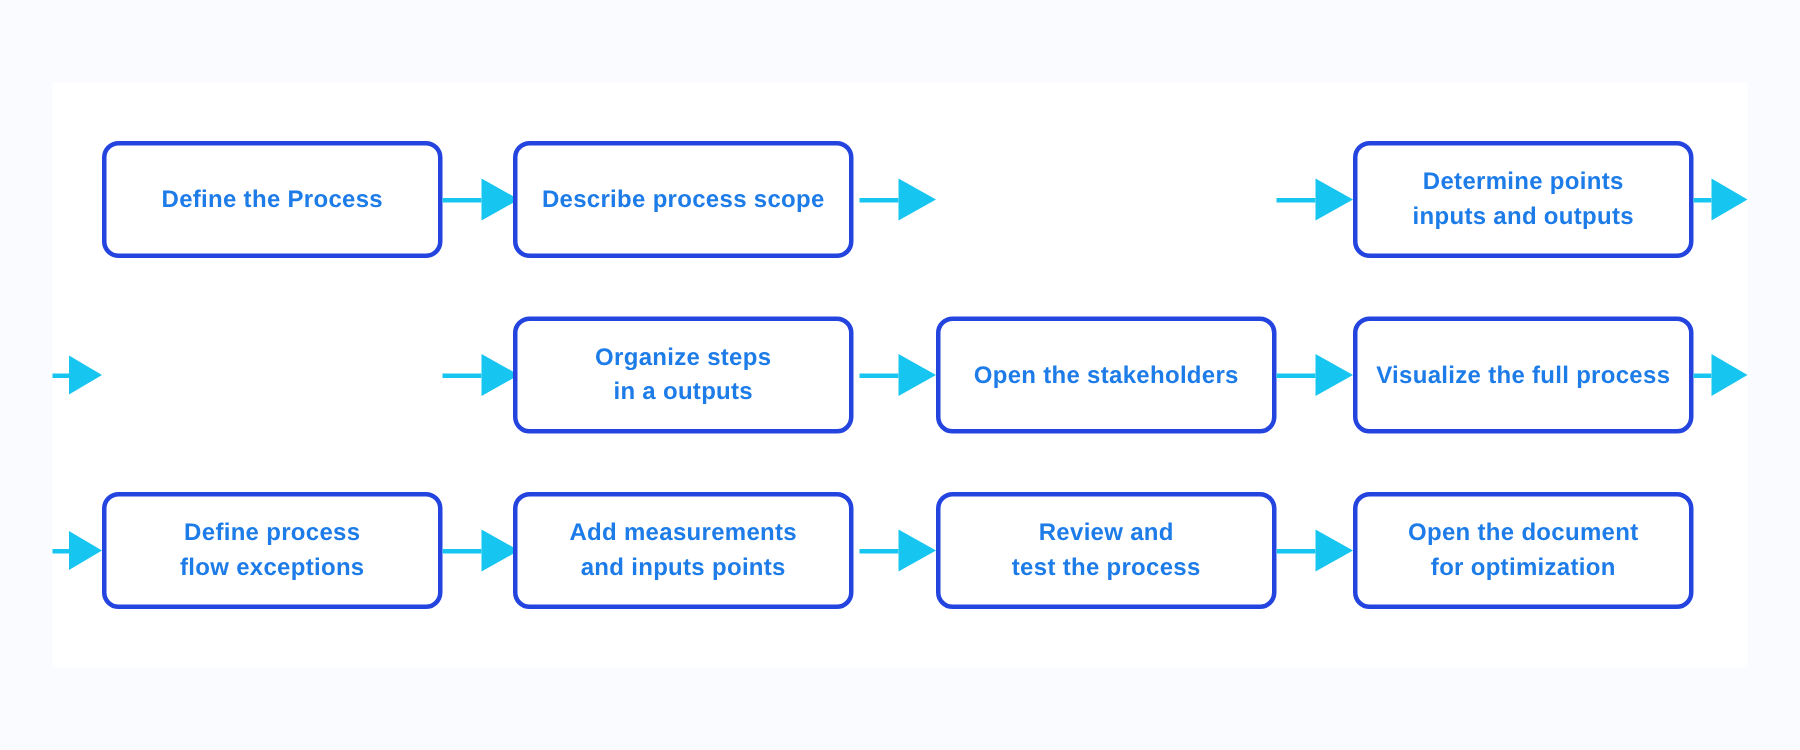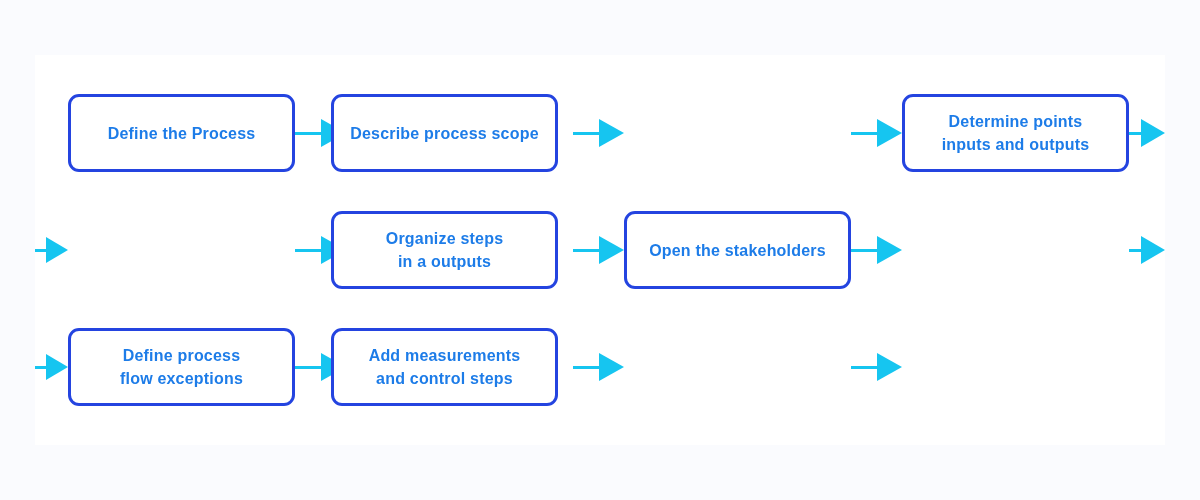--- a/index.html
+++ b/index.html
@@ -19,21 +19,21 @@
     border:3px solid var(--box-border);border-radius:11px;
     background:var(--canvas-bg);
     display:flex;align-items:center;justify-content:center;
     text-align:center;
   }
   .box-text{
     color:var(--box-text);font-weight:700;font-size:16px;line-height:23px;
     white-space:pre-line;letter-spacing:.2px;
   }
   
-  .c0{left:33px}.c1{left:296px}.c2{left:589px}.c3{left:867px}
+  .c0{left:33px}.c1{left:307px}.c2{left:589px}.c3{left:867px}
   .r0{top:39px}.r1{top:156px}.r2{top:273px}
   
   .arrow{position:absolute;height:28px;display:flex;align-items:center;}
   .arrow .shaft{flex:1;height:3px;background:var(--arrow);}
   .arrow .head{width:0;height:0;border-top:14px solid transparent;border-bottom:14px solid transparent;border-left:25px solid var(--arrow);}
   .ar0{top:64px}.ar1{top:181px}.ar2{top:298px}
   .gap0{left:260px;width:51px}.gap1{left:538px;width:51px}.gap2{left:816px;width:51px}
   .edge-in{left:0;width:33px}
   .edge-in .head{border-left-width:22px;border-top-width:13px;border-bottom-width:13px;}
   .edge-out{left:1094px;width:36px}
@@ -88,44 +88,55 @@
         <span class="shaft"></span>
         <span class="head"></span>
       </div>
     <div class="box r1 c2">
       <span class="box-text">Open the stakeholders</span>
     </div>
     <div class="arrow ar1 gap2">
         <span class="shaft"></span>
         <span class="head"></span>
       </div>
+    <div class="box r1 c3">
+      <span class="box-text">Visualize the full process</span>
+    </div>
     <div class="arrow ar1 edge-out">
         <span class="shaft"></span>
         <span class="head"></span>
       </div>
 
     <div class="arrow ar2 edge-in">
         <span class="shaft"></span>
         <span class="head"></span>
       </div>
     <div class="box r2 c0">
       <span class="box-text">Define process
 flow exceptions</span>
     </div>
     <div class="arrow ar2 gap0">
         <span class="shaft"></span>
         <span class="head"></span>
       </div>
     <div class="box r2 c1">
       <span class="box-text">Add measurements
-and control steps</span>
+and inputs points</span>
     </div>
     <div class="arrow ar2 gap1">
         <span class="shaft"></span>
         <span class="head"></span>
       </div>
+    <div class="box r2 c2">
+      <span class="box-text">Review and
+test the process</span>
+    </div>
     <div class="arrow ar2 gap2">
         <span class="shaft"></span>
         <span class="head"></span>
       </div>
+    <div class="box r2 c3">
+      <span class="box-text">Open the document
+for optimization</span>
+    </div>
 
   </div>
 </div>
 
 </body></html>

